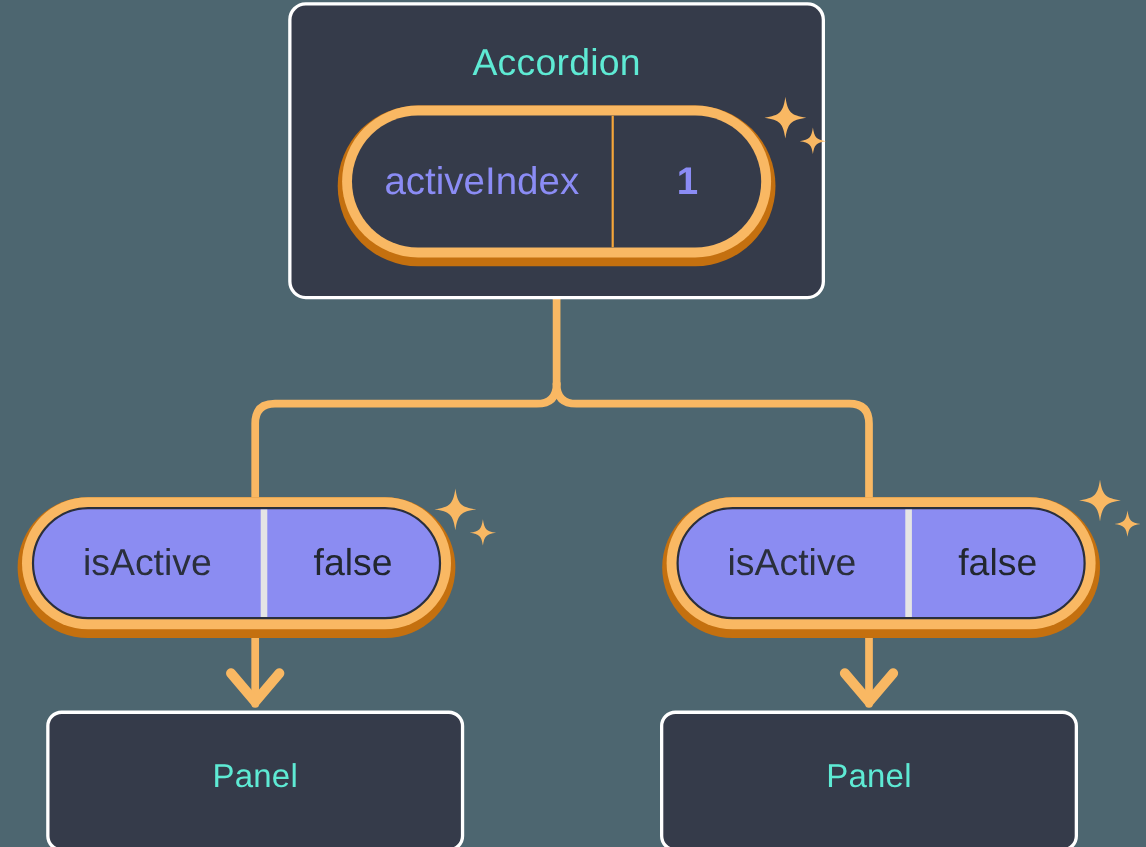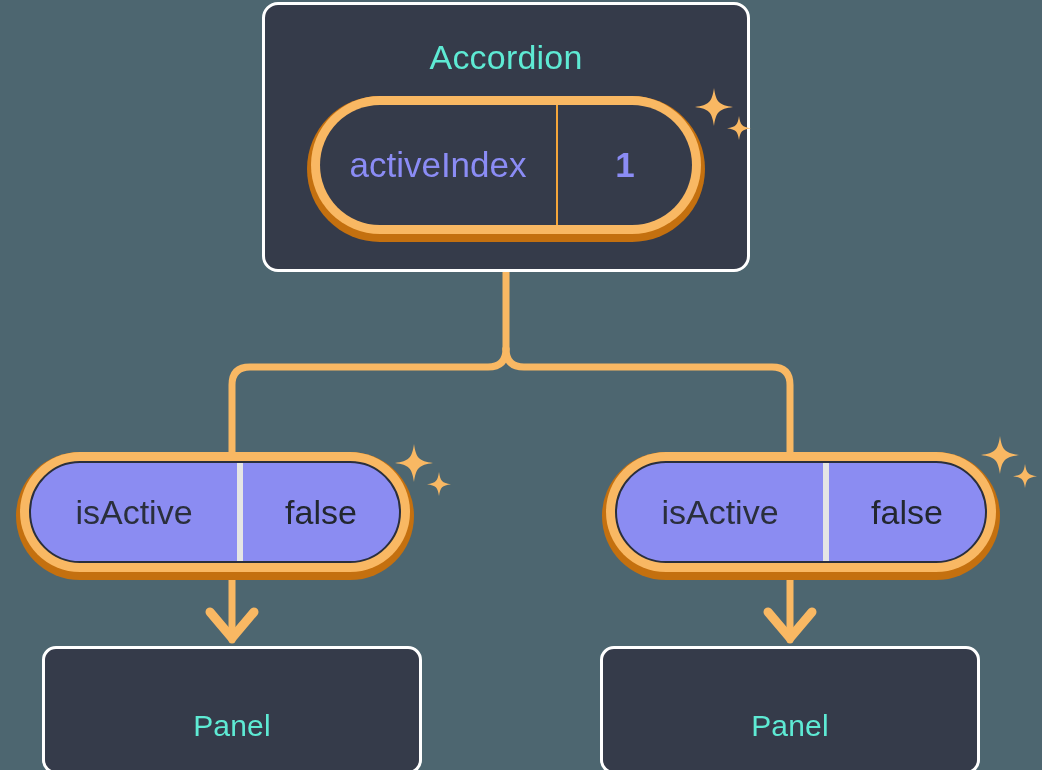--- a/index.html
+++ b/index.html
@@ -57,21 +57,21 @@
   }
 
   .panel-card {
     top: 646px;
     width: 380px;
     height: 128px;
     border-radius: 14px;
   }
   .panel-card .card-title {
     font-size: 30px;
-    margin-top: 60px;
+    margin-top: 40px;
   }
   #panel-card-left  { left: 42px; }
   #panel-card-right { left: 600px; }
 
   
   .pill-wrap {
     position: absolute;
     box-sizing: border-box;
   }
   

